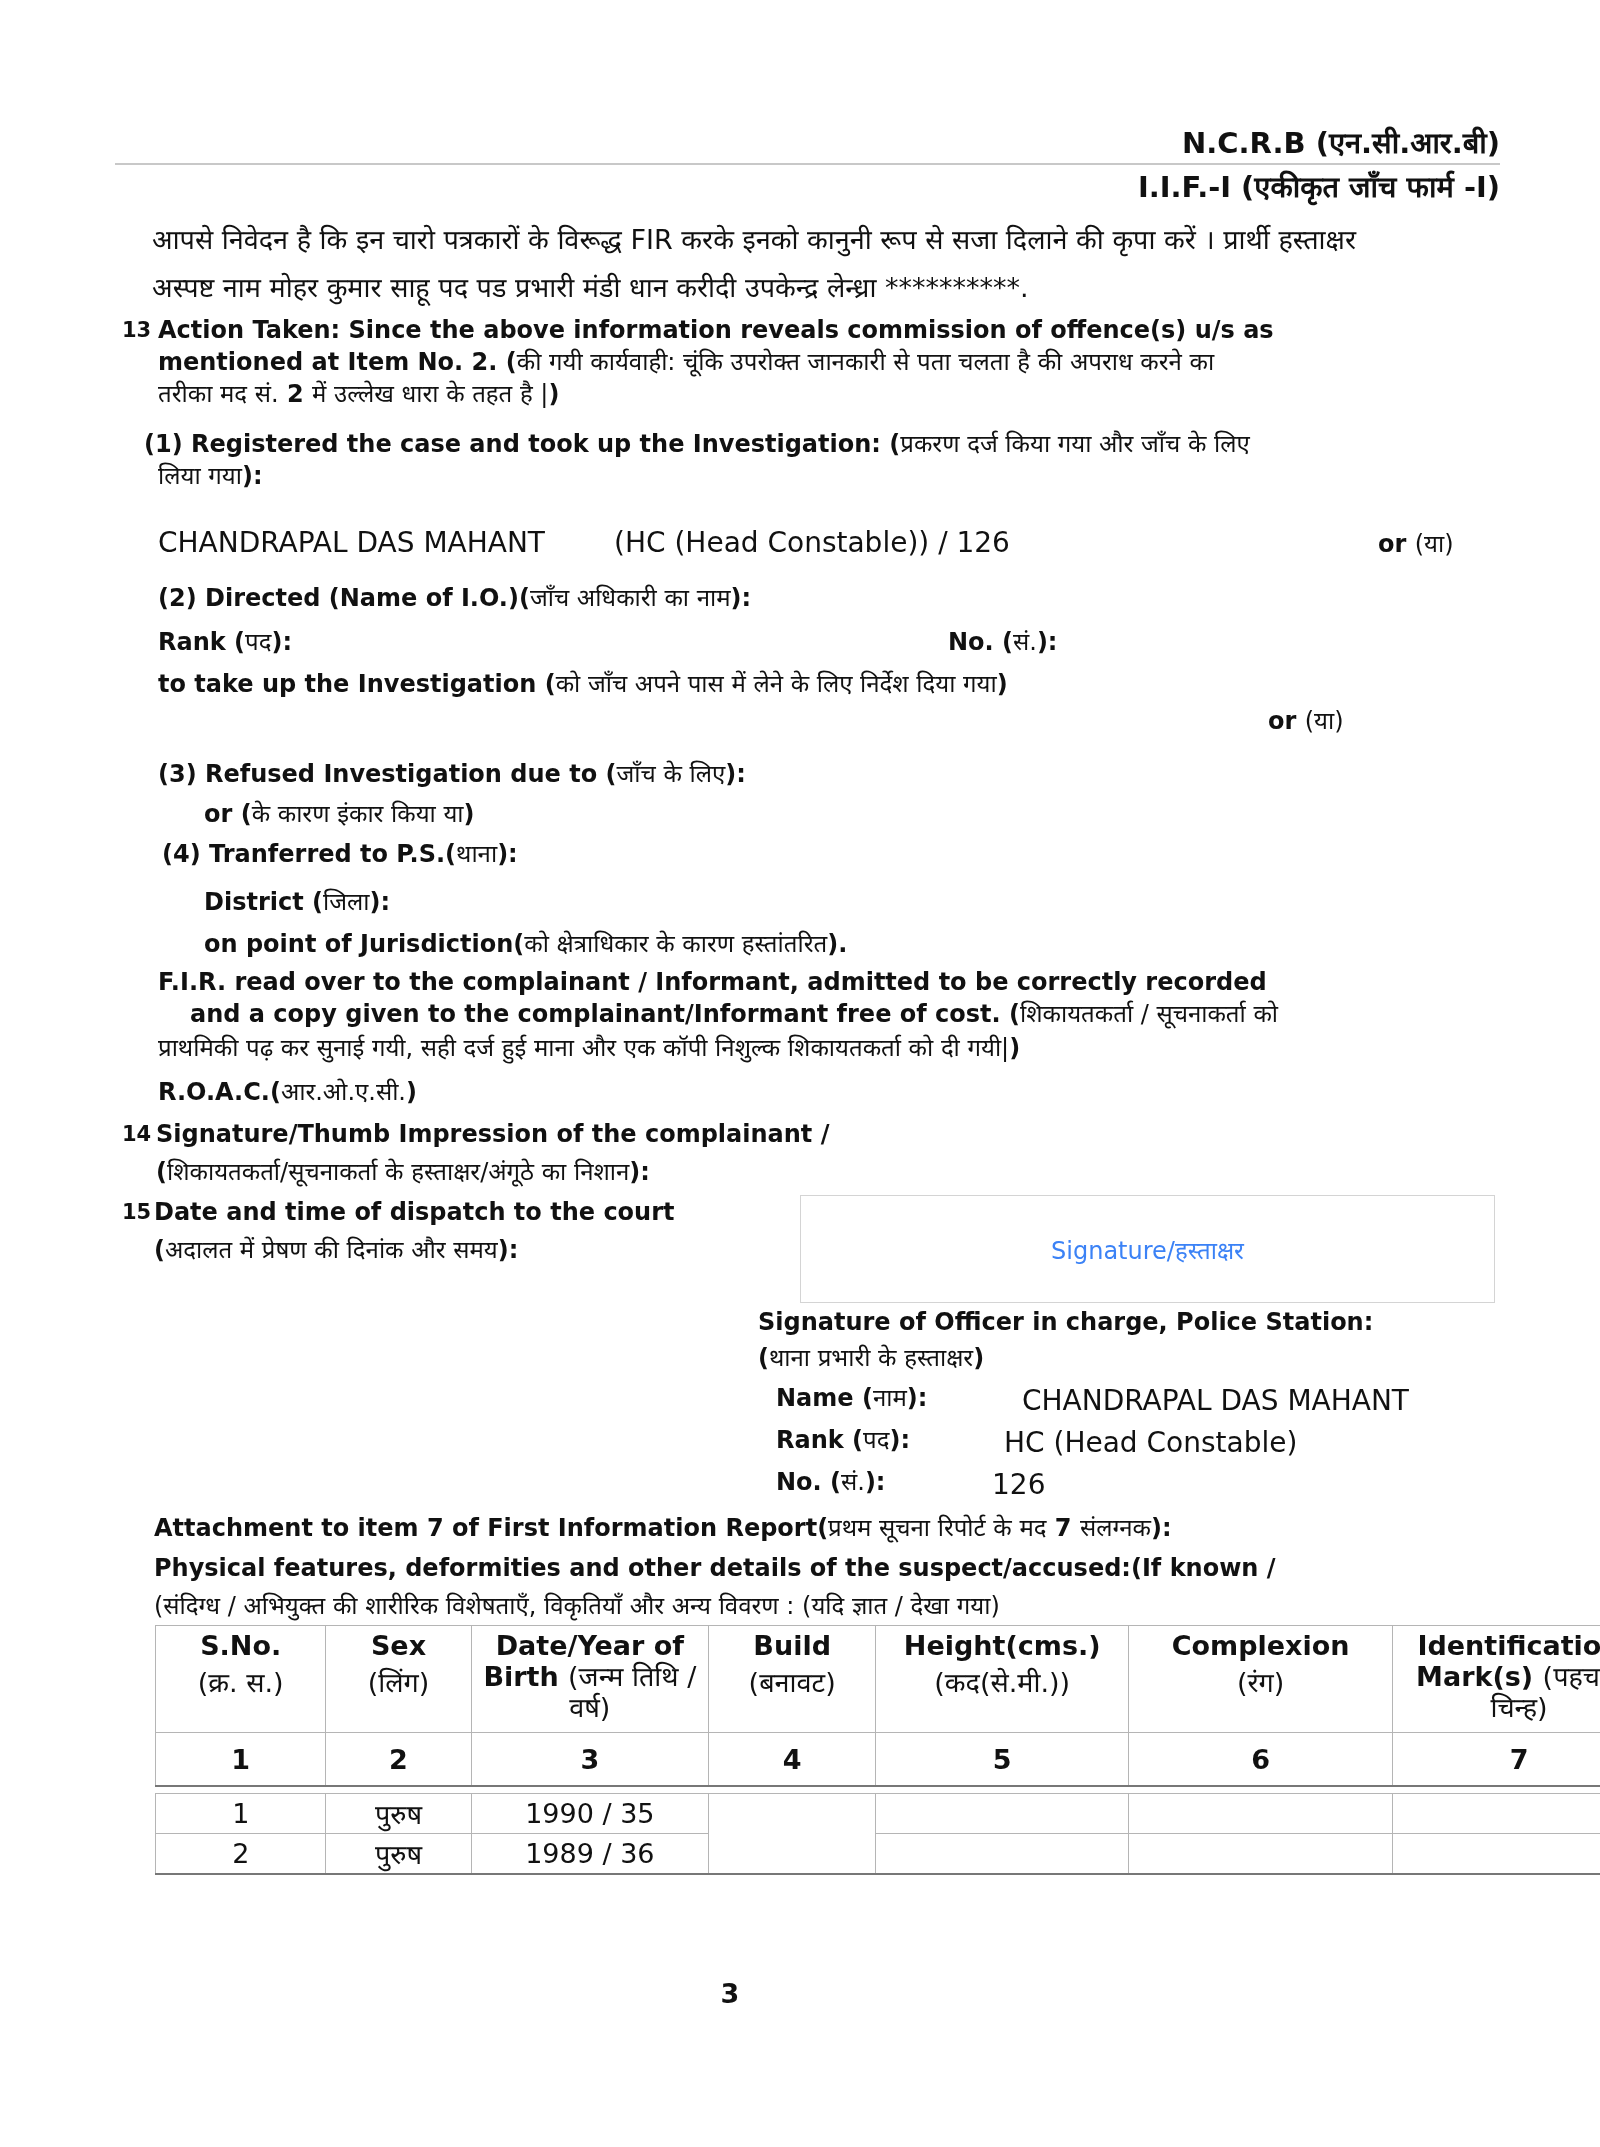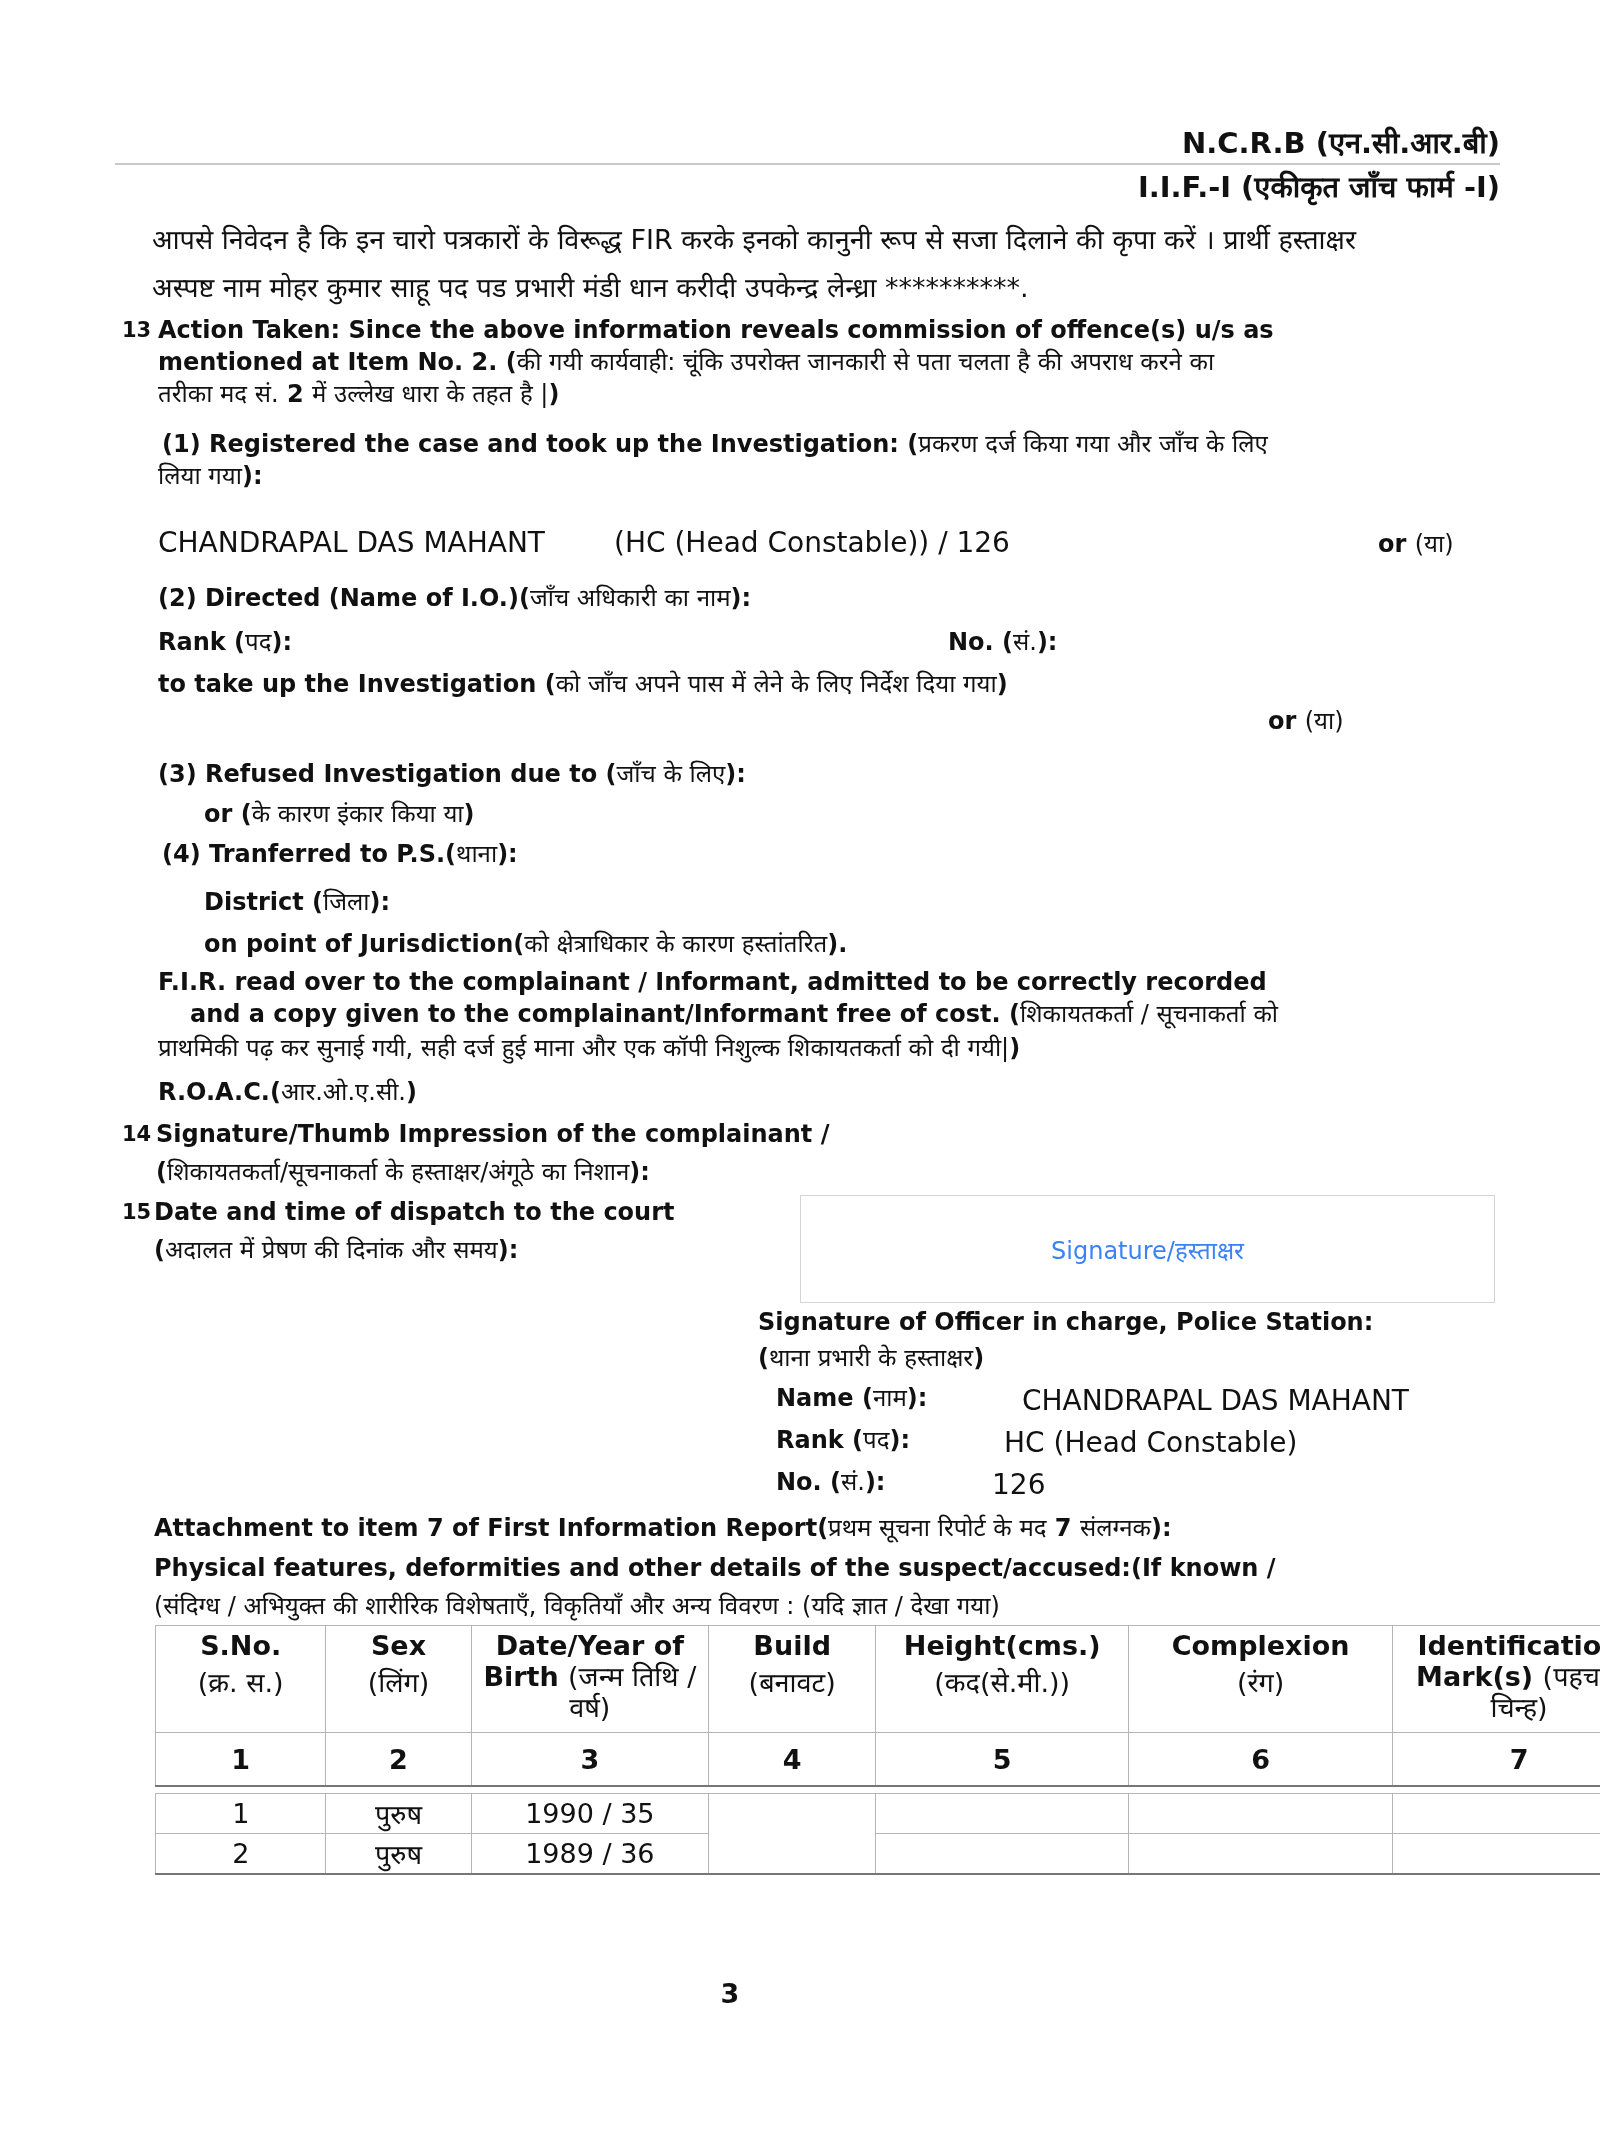--- a/index.html
+++ b/index.html
@@ -38,21 +38,21 @@
 
 <div class="abs num" style="left:122px; top:318px;">13</div>
 <div class="abs bold28" style="left:158px; top:314px; white-space:nowrap;">Action Taken:  Since the above information reveals commission of offence(s) u/s as</div>
 <div class="abs bold28" style="left:158px; top:346px; white-space:nowrap;">
   <span>mentioned at Item No. 2. (</span><span class="hi">की गयी कार्यवाही: चूंकि उपरोक्त जानकारी से पता चलता है की अपराध करने का</span>
 </div>
 <div class="abs bold28" style="left:158px; top:378px; white-space:nowrap;">
   <span class="hi">तरीका मद सं.</span><span> 2 </span><span class="hi">में उल्लेख धारा के तहत है |</span><span>)</span>
 </div>
 
-<div class="abs bold28" style="left:162px; top:428px; white-space:nowrap;">
+<div class="abs bold28" style="left:144px; top:428px; white-space:nowrap;">
   <span>(1)  Registered the case and took up the Investigation: (</span><span class="hi">प्रकरण दर्ज किया गया और जाँच के लिए</span>
 </div>
 <div class="abs bold28" style="left:158px; top:460px; white-space:nowrap;">
   <span class="hi">लिया गया</span><span>):</span>
 </div>
 <div class="abs reg" style="left:158px; top:526px; white-space:nowrap;">CHANDRAPAL DAS MAHANT</div>
 <div class="abs reg" style="left:614px; top:526px; white-space:nowrap;">(HC (Head Constable)) / 126</div>
 <div class="abs bold28" style="left:1378px; top:528px; white-space:nowrap;">
   <span>or</span> <span class="hi">(या)</span>
 </div>

